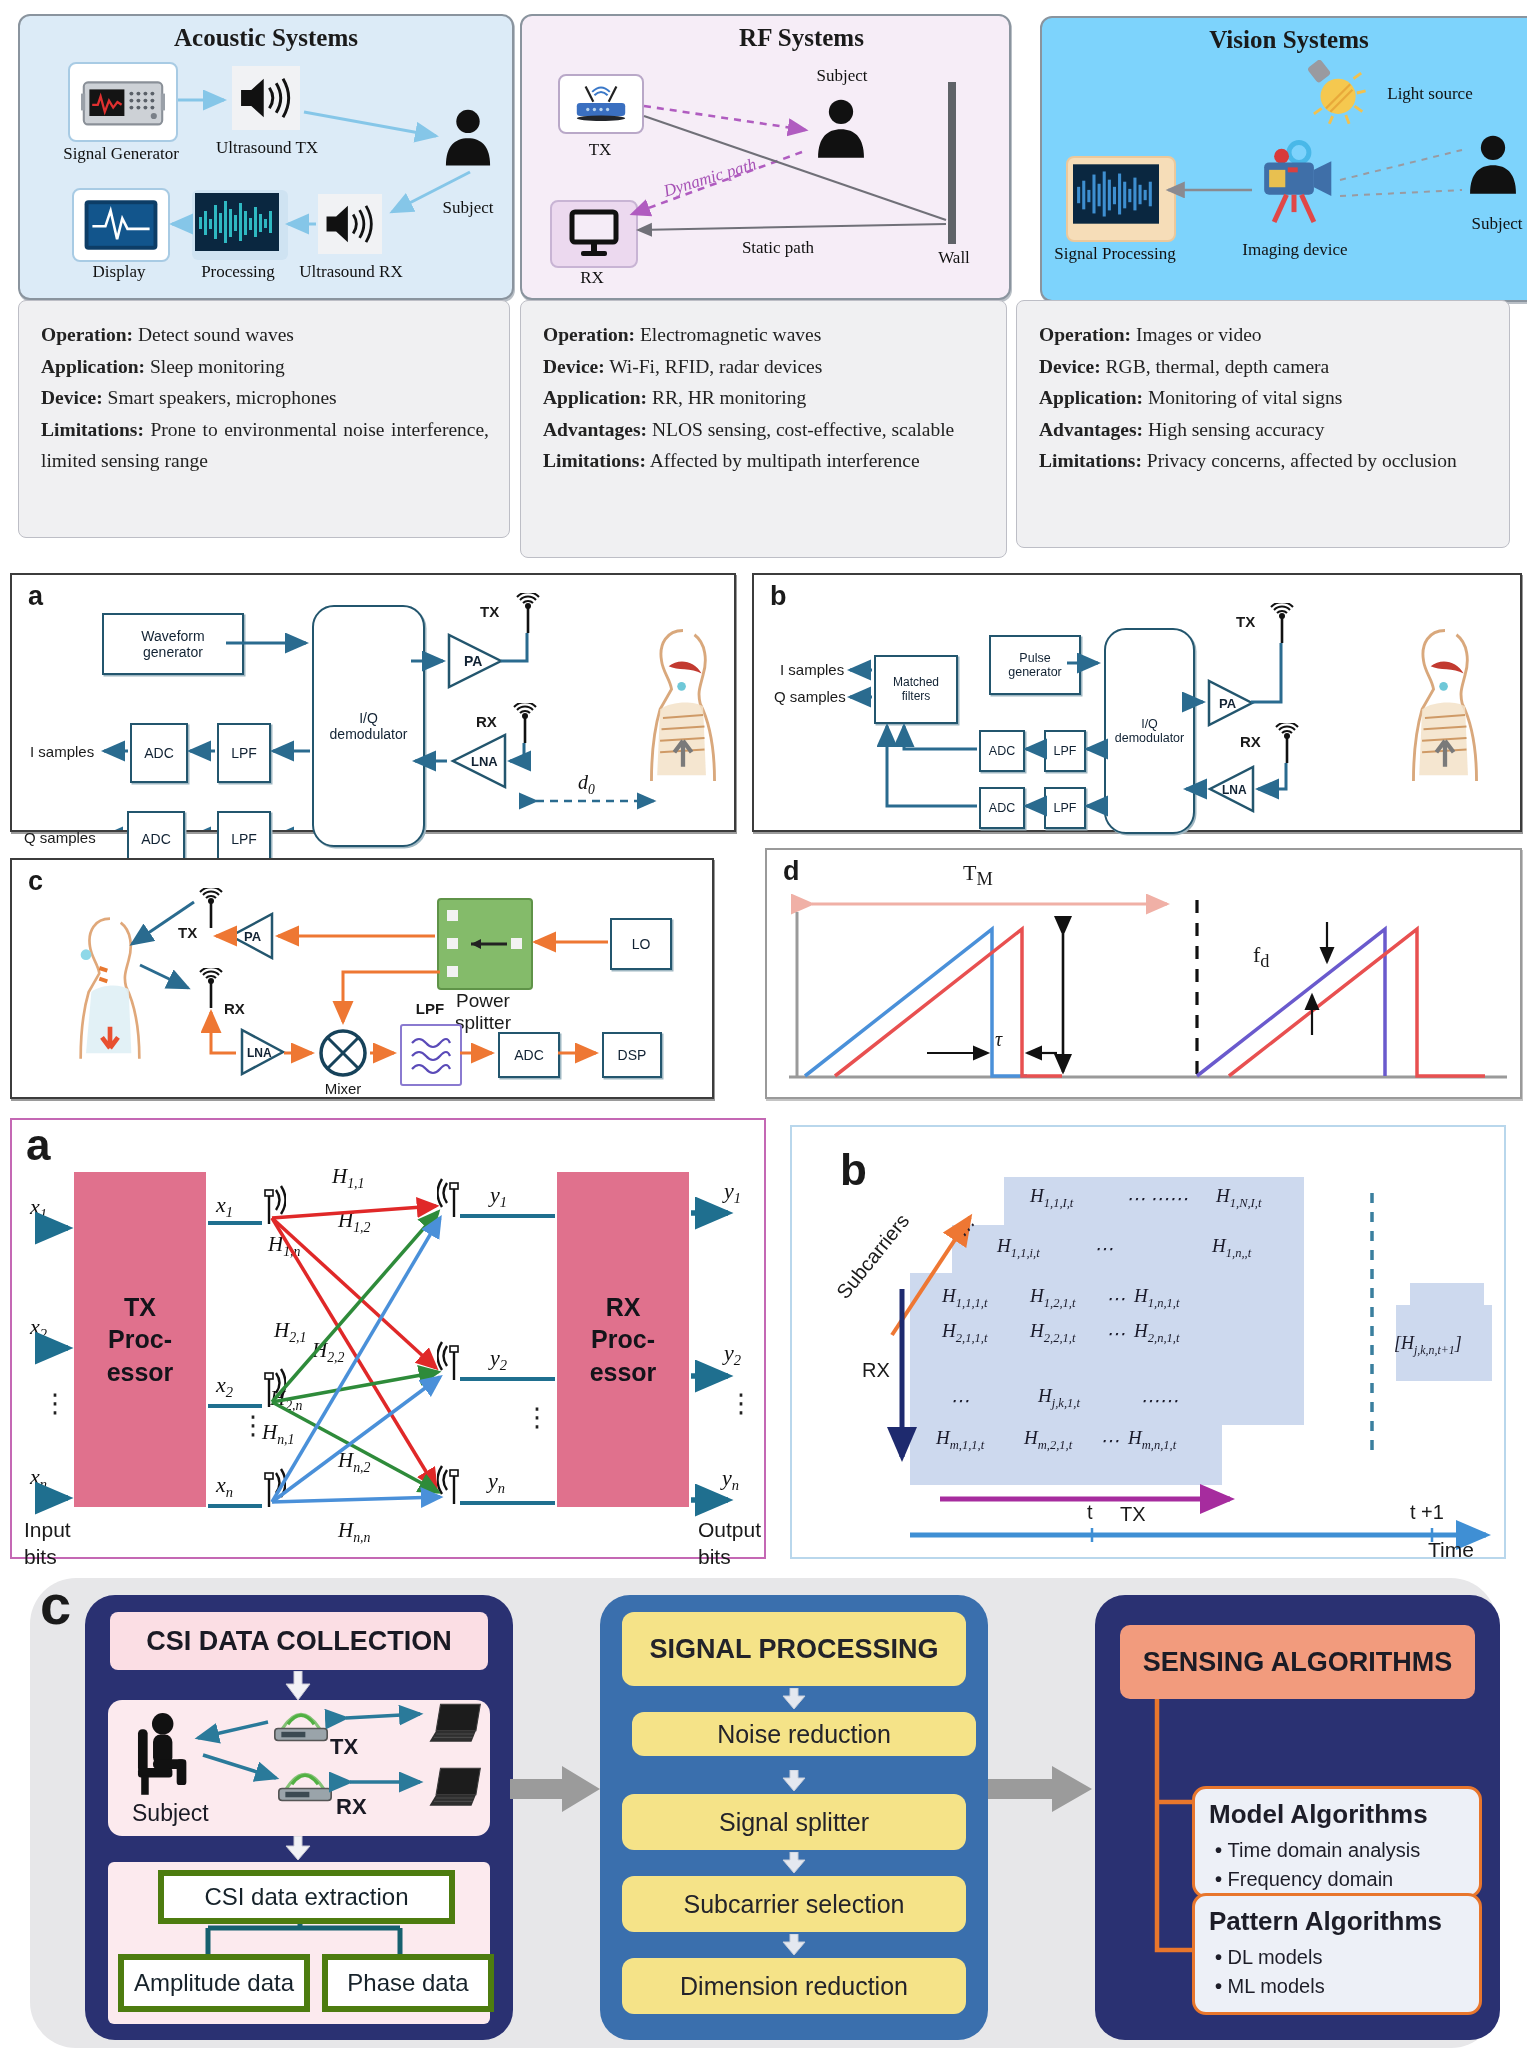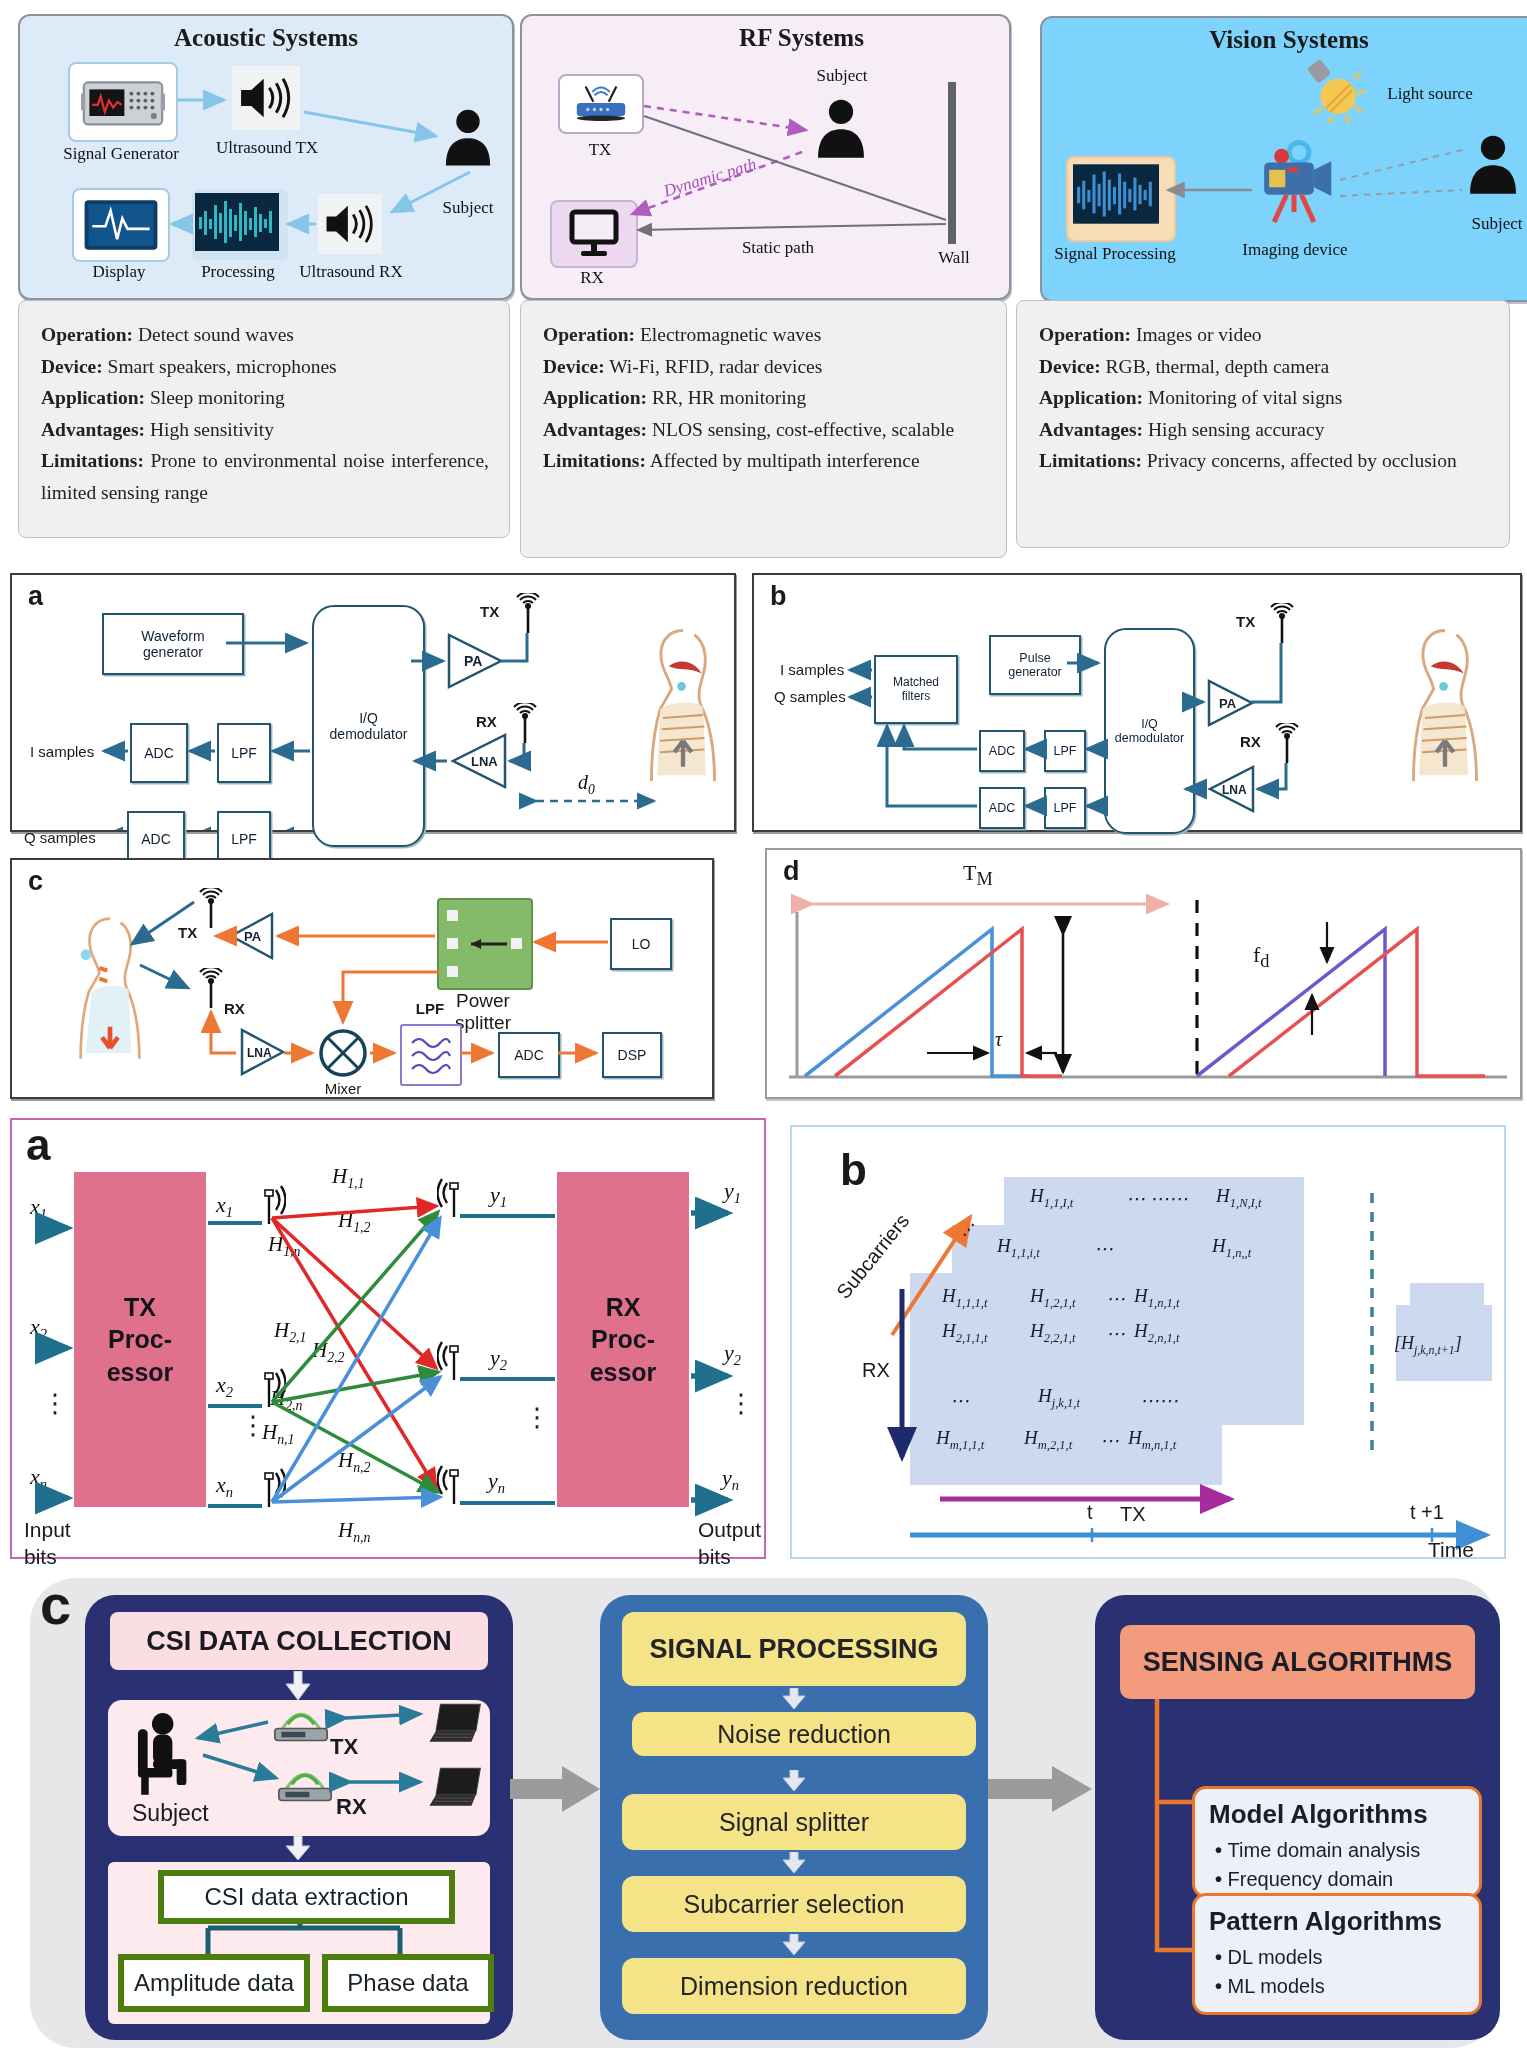--- a/index.html
+++ b/index.html
@@ -288,23 +288,22 @@
       <line x1="210" y1="172" x2="126" y2="172" stroke="#8a8a90" stroke-width="2.4" marker-end="url(#mGy2)"></line>
       <g stroke="#9a9aa0" stroke-width="2" stroke-dasharray="6 6" fill="none">
         <line x1="298" y1="162" x2="420" y2="132"></line>
         <line x1="298" y1="178" x2="420" y2="172"></line>
       </g>
     </svg>
   </div>
 
   <div class="abs info-box" style="left:18px;top:300px;width:448px;height:208px;">
     <div><b>Operation:</b><span> Detect sound waves</span></div>
+    <div><b>Application:</b><span> Sleep monitoring</span></div>
     <div><b>Device:</b><span> Smart speakers, microphones</span></div>
-    <div><b>Application:</b><span> Sleep monitoring</span></div>
-    <div><b>Advantages:</b><span> High sensitivity</span></div>
     <div><b>Limitations:</b><span> Prone to environmental noise interference, limited sensing range</span></div>
   </div>
   <div class="abs info-box" style="left:520px;top:300px;width:443px;height:228px;">
     <div><b>Operation:</b><span> Electromagnetic waves</span></div>
     <div><b>Device:</b><span> Wi-Fi, RFID, radar devices</span></div>
     <div><b>Application:</b><span> RR, HR monitoring</span></div>
     <div><b>Advantages:</b><span> NLOS sensing, cost-effective, scalable</span></div>
     <div><b>Limitations:</b><span> Affected by multipath interference</span></div>
   </div>
   <div class="abs info-box" style="left:1016px;top:300px;width:450px;height:218px;">

